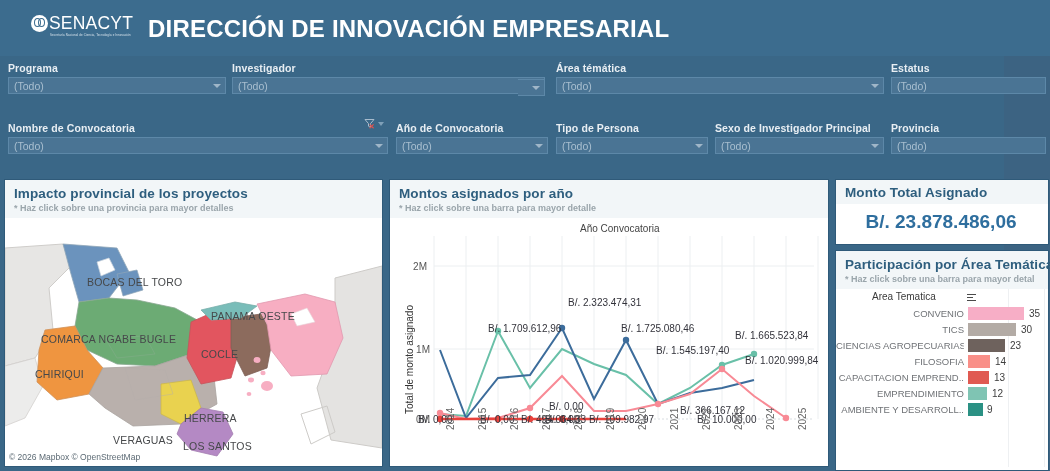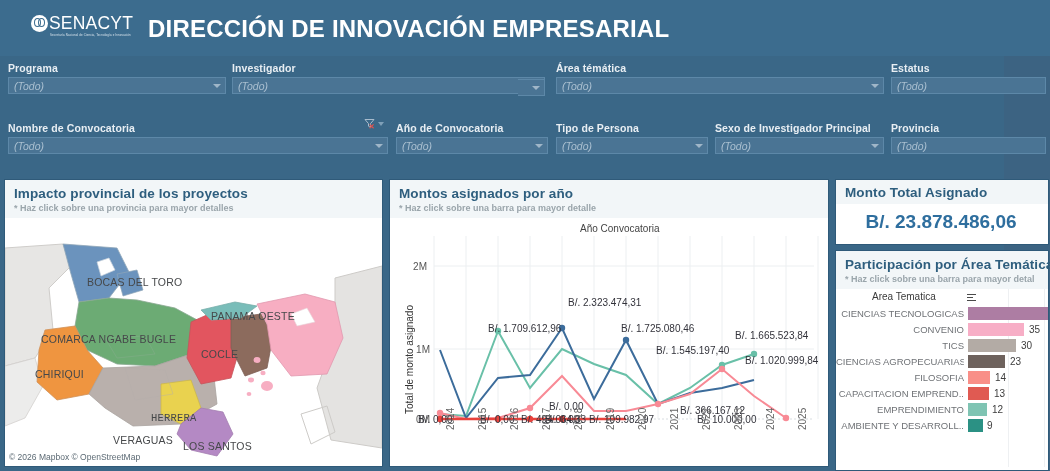--- a/index.html
+++ b/index.html
@@ -26,21 +26,21 @@
   .header-title { position: absolute; left: 148px; top: 15px; font-size: 24px; font-weight: bold;
                   color: #ffffff; letter-spacing: .2px; white-space: nowrap; }
 
   
   .filters { position: absolute; left: 0; top: 56px; width: 1050px; height: 114px; }
   .fgroup { position: absolute; }
   .flabel { font-size: 10.5px; font-weight: bold; color: #e8eef3; white-space: nowrap;
             letter-spacing: .1px; margin-bottom: 3px; }
   .fbox { position: relative; height: 17px; background: #4a7494;
           border: 1px solid #5d88a8; display: flex; align-items: center; }
-  .fbox .fval { font-size: 10.5px; color: #a9bfd0; padding-left: 5px; white-space: nowrap; font-style: italic; }
+  .fbox .fval { font-size: 10.5px; color: #a9bfd0; padding-left: 5px; white-space: nowrap; }
   .fcaret { position: absolute; right: 4px; top: 50%; margin-top: -2px;
             width: 0; height: 0; border-left: 4px solid transparent; border-right: 4px solid transparent;
             border-top: 4px solid #9fb6c8; }
   .clearfilter { position: absolute; display: flex; align-items: center; gap: 3px; }
   .funnel-x { position: relative; width: 11px; height: 11px; }
   .funnel-x svg { display: block; }
   .mini-caret { width: 0; height: 0; border-left: 3.5px solid transparent;
                 border-right: 3.5px solid transparent; border-top: 4px solid #7fa0b8; }
 
   
@@ -245,21 +245,21 @@
         <ellipse cx="244" cy="176" rx="2.4" ry="2" fill="#f7aec2"></ellipse>
 
         <path d="M120,150 L160,152 L168,176 L130,182 Z" fill="none" stroke="#b5aeaa" stroke-width="0.6" opacity="0.7"></path>
         <path d="M100,120 L140,118 L150,136 L112,140 Z" fill="none" stroke="#8fae95" stroke-width="0.6" opacity="0.6"></path>
       </svg>
 
       <div class="map-label" style="left:42px; top:58px;padding-left:40px;">BOCAS DEL TORO</div>
       <div class="map-label" style="left:36px; top:115px;">COMARCA NGABE BUGLE</div>
       <div class="map-label" style="left:30px; top:150px;">CHIRIQUI</div>
       <div class="map-label" style="left:108px; top:216px;">VERAGUAS</div>
-      <div class="map-label" style="left:146px; top:194px;font-family:Liberation Mono, monospace;">HERRERA</div>
+      <div class="map-label" style="left:179px; top:194px;">HERRERA</div>
       <div class="map-label" style="left:178px; top:222px;">LOS SANTOS</div>
       <div class="map-label" style="left:196px; top:130px;">COCLE</div>
       <div class="map-label" style="left:206px; top:92px;">PANAMA OESTE</div>
 
       <div class="map-attr">© 2026 Mapbox  © OpenStreetMap</div>
     </div>
   </div>
 
   <div class="panel" id="line-panel">
     <div class="panel-head">
@@ -369,25 +369,20 @@
       <div class="area-colhead">
         <span class="txt">Area Tematica</span>
         <span class="sort-icon">
             <i></i>
             <i></i>
             <i></i>
           </span>
       </div>
 
       <div class="bar-row">
-        <span class="bar-cat">CIENCIAS TECNOLOGICAS</span>
-        <span class="bar-rect" style="width:82px; background:#ad7da3;"></span>
-        <span class="bar-val" style="left:218px;"></span>
-      </div>
-      <div class="bar-row">
         <span class="bar-cat">CONVENIO</span>
         <span class="bar-rect" style="width:56px; background:#f7aec6;"></span>
         <span class="bar-val" style="left:193px;">35</span>
       </div>
       <div class="bar-row">
         <span class="bar-cat">TICS</span>
         <span class="bar-rect" style="width:48px; background:#b3aba5;"></span>
         <span class="bar-val" style="left:185px;">30</span>
       </div>
       <div class="bar-row">

